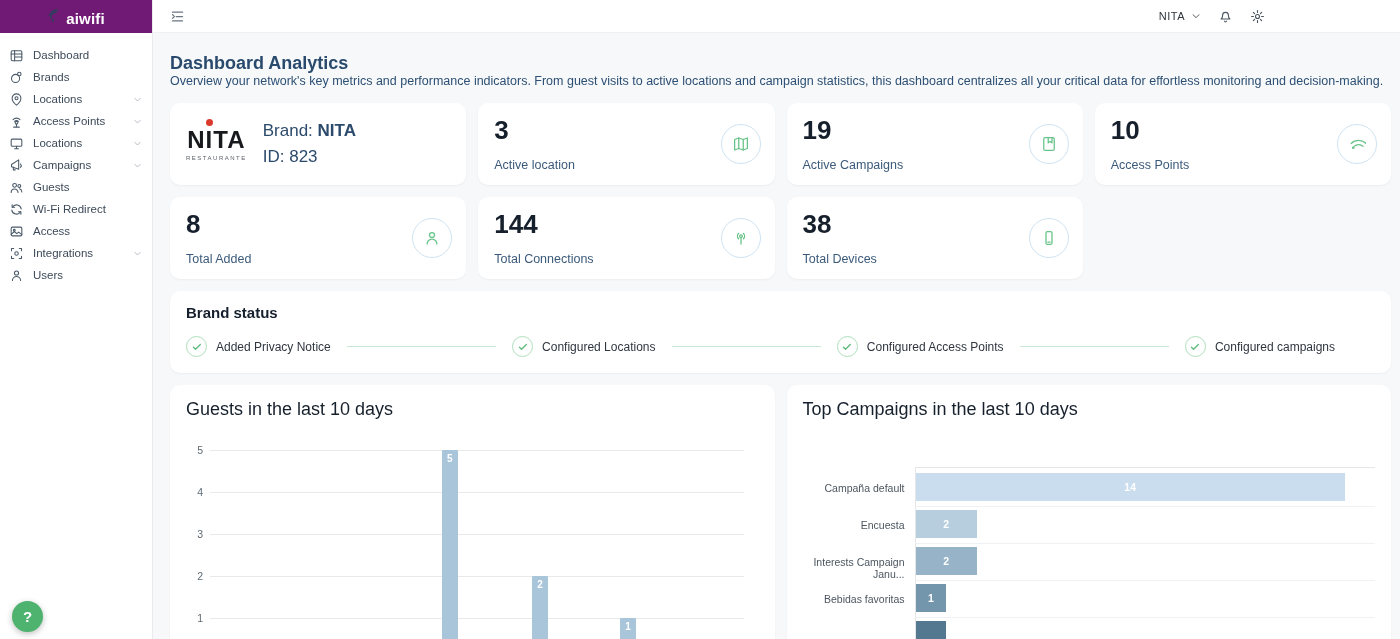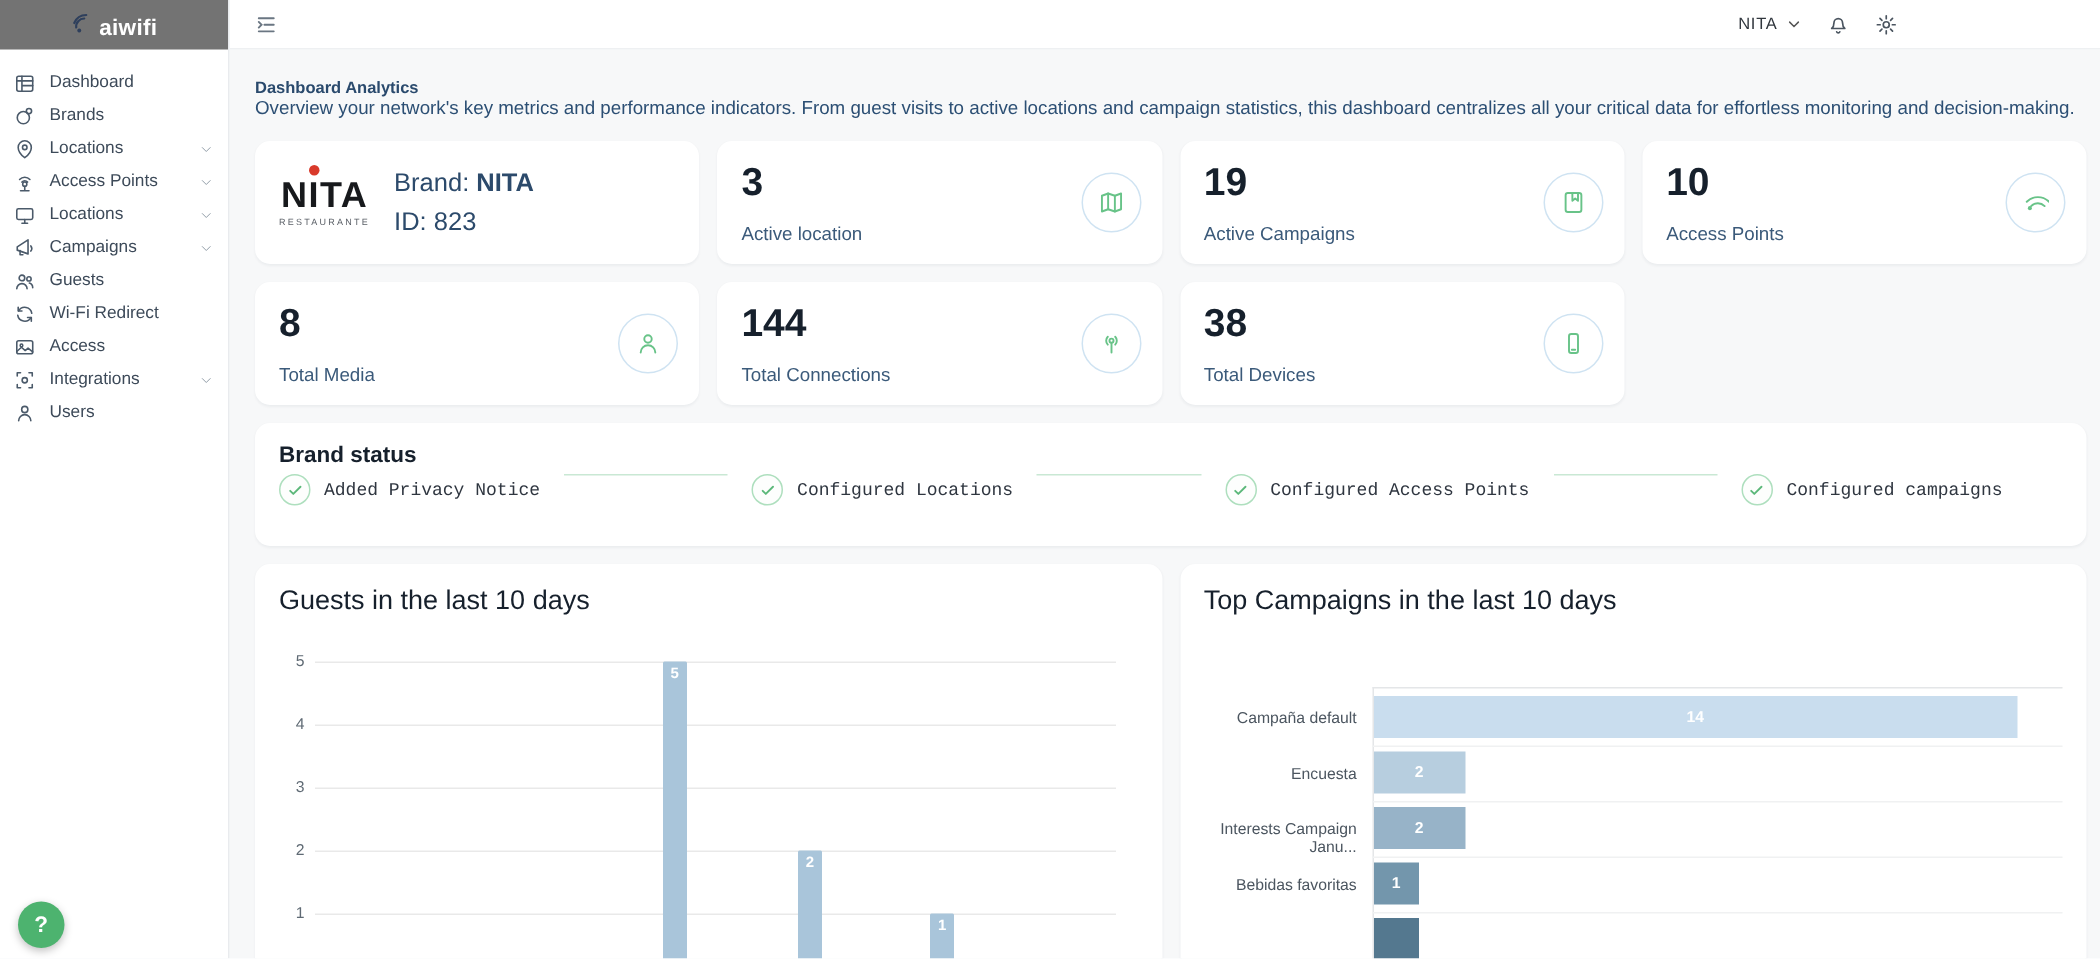--- a/index.html
+++ b/index.html
@@ -7,21 +7,21 @@
   .app {
     position:relative; width:1400px; height:639px; overflow:hidden;
     font-family:"Liberation Sans", sans-serif; background:#f7f8f9;
   }
   
   .sidebar {
     position:absolute; left:0; top:0; width:153px; height:100%;
     background:#fff; border-right:1px solid #e9ebee; z-index:5;
   }
   .logo {
-    height:33px; background:#737373; display:flex; align-items:center; justify-content:center;
+    height:33px; background:#701a75; display:flex; align-items:center; justify-content:center;
     gap:2px; cursor:pointer;text-align:center;
   }
   .logo-text { color:#fff; font-size:15px; font-weight:600; letter-spacing:.2px; margin-top:4px; }
   .menu { padding-top:11px; }
   .menu-item {
     height:22px; display:flex; align-items:center; padding:0 10px 0 9px;
     font-size:11.5px; color:#3d4a59; cursor:pointer; white-space:nowrap;
   }
   .mi-icon { width:15px; height:15px; margin-right:9px; color:#4b5a6a; flex:0 0 auto; display:flex; }
   .mi-icon svg { width:15px; height:15px; }
@@ -34,21 +34,21 @@
   }
   .collapse-btn { color:#6a7682; display:flex; cursor:pointer; }
   .collapse-btn svg { width:15px; height:15px; }
   .topbar-right { margin-left:auto; display:flex; align-items:center; gap:17px; }
   .account { display:flex; align-items:center; gap:6px; font-size:11px; color:#30363d; letter-spacing:.5px; cursor:pointer; font-weight:500;}
   .account svg { width:10px; height:10px; color:#555; }
   .hdr-icon { color:#4b5560; display:flex; cursor:pointer; }
   .hdr-icon svg { width:15px; height:15px; }
   
   .main { position:absolute; left:153px; top:33px; right:0; bottom:0; padding:20px 10px 0 17px; }
-  .page-title { font-size:11px; font-weight:700; color:#2a4a6d; }
+  .page-title { font-size:18px; font-weight:700; color:#2a4a6d; }
   .page-desc { font-size:12.5px; color:#2c4f74; max-width:1220px; }
   .cards-grid {
     margin-top:15px; width:1221px; display:grid; grid-template-columns:repeat(4,1fr); gap:12px;
   }
   .card { background:#fff; border-radius:10px; box-shadow:0 1px 2px rgba(25,40,60,.05); }
   .stat-card { height:82px; position:relative; padding:13px 16px; }
   .stat-value { font-size:26px; font-weight:700; color:#16202c; line-height:1.1; }
   .stat-label { position:absolute; left:16px; bottom:13px; font-size:12.5px; color:#3b5a7a; }
   .stat-icon-circle {
     position:absolute; right:14px; top:21px; width:40px; height:40px; border-radius:50%;
@@ -60,21 +60,21 @@
   .nita-logo { text-align:center; line-height:1; }
   .nita-word { font-size:24px; font-weight:700; color:#17191c; letter-spacing:1px; }
   .nita-i { position:relative; }
   .nita-i::after { content:""; position:absolute; left:0; top:-7px; width:7px; height:7px; border-radius:50%; background:#d93a2b; }
   .nita-sub { font-size:6px; letter-spacing:1.5px; color:#5a5f66; margin-top:3px; }
   .brand-meta { font-size:17px; color:#2c4a6b; line-height:1.55; }
   .brand-meta b { font-weight:700; }
   
   .status-card { margin-top:12px; width:1221px; height:82px; padding:13px 16px; }
   .status-title { font-size:15px; font-weight:700; color:#16202c; }
-  .steps { display:flex; align-items:flex-start; margin-top:4px; padding-right:40px;font-family:Liberation Mono, monospace; }
+  .steps { display:flex; align-items:center; margin-top:15px; padding-right:40px; }
   .step { display:flex; align-items:center; gap:9px; flex:0 0 auto; }
   .check-circle {
     width:21px; height:21px; border-radius:50%; border:1.5px solid #aedfbe; background:#fdfefd;
     display:flex; align-items:center; justify-content:center; color:#5cb87a;
   }
   .check-circle svg { width:10px; height:10px; }
   .step-label { font-size:12px; color:#2f3640; }
   .step-line { flex:1 1 auto; height:1px; background:#c9e8d4; margin:0 16px; }
   
   .charts-row { margin-top:12px; width:1221px; display:grid; grid-template-columns:1fr 1fr; gap:12px; }
@@ -315,21 +315,21 @@
           <div class="stat-icon-circle">
             <svg viewBox="0 0 24 24" fill="none" stroke="currentColor" stroke-width="1.7" stroke-linecap="round" stroke-linejoin="round">
               <circle cx="7" cy="17" r="1.8" fill="currentColor" stroke="none"></circle>
               <path d="M7 11.5a8.5 8.5 0 0 1 8.5 8.5" transform="rotate(-45 12 12)"></path>
               <path d="M7 6a14 14 0 0 1 14 14" transform="rotate(-45 12 12)"></path>
             </svg>
           </div>
         </div>
         <div class="card stat-card">
           <div class="stat-value">8</div>
-          <div class="stat-label">Total Media</div>
+          <div class="stat-label">Total Added</div>
           <div class="stat-icon-circle">
             <svg viewBox="0 0 24 24" fill="none" stroke="currentColor" stroke-width="1.7" stroke-linecap="round" stroke-linejoin="round">
               <circle cx="12" cy="8" r="3.3"></circle>
               <path d="M5.5 20a6.5 6.5 0 0 1 13 0"></path>
             </svg>
           </div>
         </div>
         <div class="card stat-card">
           <div class="stat-value">144</div>
           <div class="stat-label">Total Connections</div>

